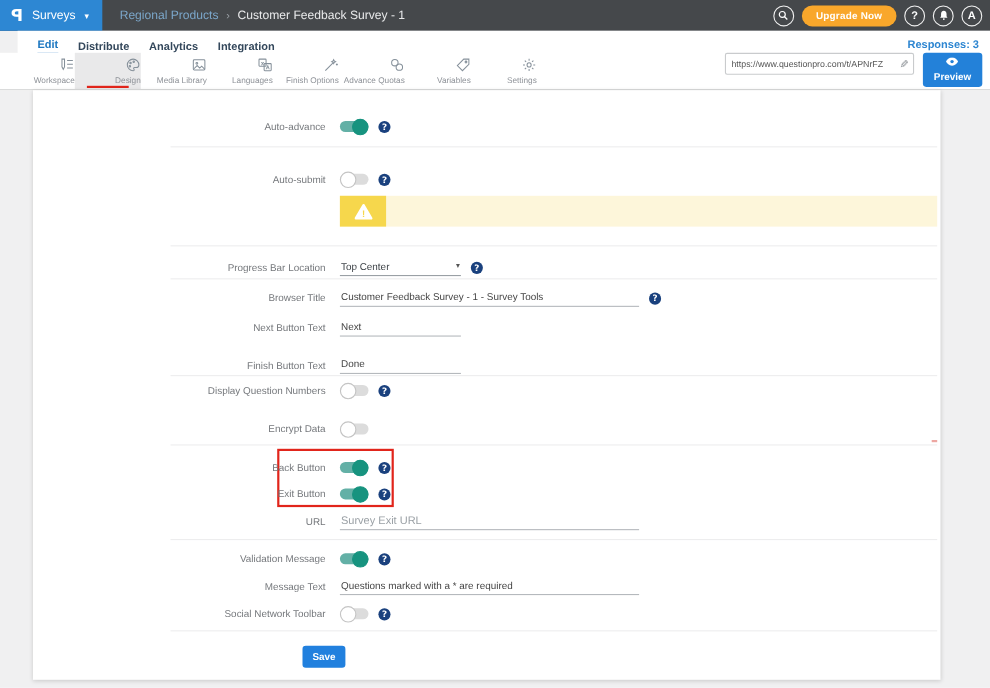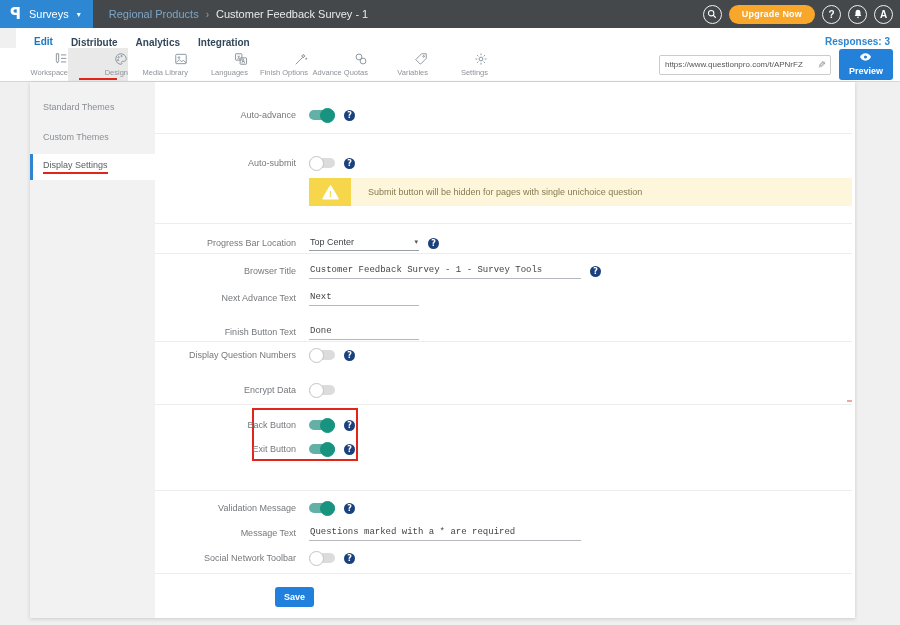--- a/index.html
+++ b/index.html
@@ -25,21 +25,21 @@
   .subnav-item.active{color:#1b76c0;border-bottom:2px solid #1b76c0;}
   .responses{margin-left:auto;margin-right:10px;font-size:10px;font-weight:700;color:#2e86d1;}
 
   
   .toolbar{position:absolute;top:48px;left:0;right:0;height:34px;background:#fff;border-bottom:1px solid #d6d7d8;display:flex;align-items:stretch;padding-left:8px;}
   .tool-item{width:60px;display:flex;flex-direction:column;align-items:flex-end;justify-content:center;gap:2px;position:relative;}
   .tool-item svg{width:14px;height:14px;stroke:#85909a;fill:none;stroke-width:1.6;}
   .tool-label{font-size:7.5px;color:#8e9298;}
   .tool-item.selected{background:#e9e9ea;}
   .tool-red-underline{position:absolute;bottom:1px;left:11px;right:11px;height:2.5px;background:#e1251b;}
-  .toolbar-right{margin-left:auto;display:flex;align-items:center;gap:8px;padding-right:7px;}
+  .toolbar-right{margin-left:auto;display:flex;align-items:flex-start;gap:8px;padding-right:7px;}
   .url-box{display:flex;align-items:center;border:1px solid #c9cbcd;border-radius:2px;height:20px;width:172px;padding:0 5px;}
   .url-input{border:none;outline:none;flex:1;font-size:8px;color:#555;font-family:"Liberation Sans",sans-serif;background:transparent;min-width:0;}
   .pencil-icon{font-size:10px;color:#8a8f94;transform:rotate(90deg);}
   .preview-btn{background:#2381d9;color:#fff;border:none;border-radius:3px;font-size:9px;font-weight:700;padding:4px 10px;display:flex;align-items:center;gap:5px;flex-direction:column;}
   .preview-btn svg{width:11px;height:8px;}
 
   
   .page{position:absolute;top:82px;left:0;right:0;bottom:0;background:#f0f0f1;}
   .card{position:absolute;left:30px;right:45px;top:0;bottom:7px;background:#fff;box-shadow:0 1px 4px rgba(0,0,0,.16);}
   .sidebar{position:absolute;left:0;top:0;bottom:0;width:125px;background:#f2f2f3;}
@@ -55,21 +55,21 @@
   .hr{position:absolute;left:0;right:3px;height:1px;background:#ededee;}
 
   
   .toggle{width:26px;height:10px;border-radius:5px;background:#dcdcdc;position:relative;flex:none;}
   .knob{position:absolute;top:-2.5px;left:0;width:15px;height:15px;border-radius:50%;background:#fff;border:1px solid #c4c4c4;}
   .toggle[data-state="on"]{background:#63b0a6;}
   .toggle[data-state="on"] .knob{left:auto;right:0;background:#17937f;border-color:#17937f;}
 
   .help{width:11px;height:11px;border-radius:50%;background:#1a417e;color:#fff;font-size:8px;font-weight:700;display:flex;align-items:center;justify-content:center;flex:none;font-family:"DejaVu Sans",sans-serif;}
 
-  .uinput{border:none;border-bottom:1px solid #b5b9bd;background:transparent;font-size:9px;color:#444;padding:2px 1px 3px;font-family:Liberation Mono, monospace;outline:none;}
+  .uinput{border:none;border-bottom:1px solid #b5b9bd;background:transparent;font-size:9px;color:#444;padding:2px 1px 3px;font-family:Liberation Sans, sans-serif;outline:none;}
   .uinput::placeholder{color:#9aa0a5;font-size:10px;}
   .w-lg{width:272px;}
   .w-sm{width:110px;}
   .uselect{width:110px;border-bottom:1px solid #9aa0a5;font-size:9px;color:#3f4449;padding:2px 1px 3px;display:flex;justify-content:space-between;align-items:center;}
   .uselect .sel-caret{font-size:7px;color:#555;}
 
   
   .warning{position:absolute;left:154px;right:3px;top:96px;height:28px;display:flex;background:#fdf6da;}
   .warn-icon-cell{width:42px;background:#f6d74c;display:flex;align-items:center;justify-content:center;flex:none;}
   .warn-text{font-size:9px;color:#857b52;display:flex;align-items:center;padding-left:17px;}
@@ -200,31 +200,20 @@
           <circle cx="12" cy="8" r="3.4" fill="#2381d9"></circle>
         </svg>
       <span>Preview</span>
     </button>
   </div>
 </div>
 
 <div class="page">
   <div class="card">
 
-    <div class="sidebar">
-      <div class="side-item">
-          <span class="side-label">Standard Themes</span>
-        </div>
-      <div class="side-item">
-          <span class="side-label">Custom Themes</span>
-        </div>
-      <div class="side-item selected">
-          <span class="side-label">Display Settings</span>
-        </div>
-    </div>
 
     <div class="content">
 
       <div class="row" style="top:23px">
         <div class="lbl">Auto-advance</div>
         <div class="ctl">
           <div class="toggle" data-state="on">
               <div class="knob"></div>
             </div>
           <div class="help">?</div>
@@ -242,21 +231,20 @@
         </div>
       </div>
 
       <div class="warning">
         <div class="warn-icon-cell">
           <svg width="17" height="15" viewBox="0 0 24 21">
               <path d="M12 2 L22 19 H2 Z" fill="#fff" stroke="#fff" stroke-width="3" stroke-linejoin="round"></path>
               <text x="12" y="17" text-anchor="middle" font-size="12" font-weight="bold" fill="#f6d74c">!</text>
             </svg>
         </div>
-        <div class="warn-text">Submit button will be hidden for pages with single unichoice question</div>
       </div>
       <div class="hr" style="top:141px"></div>
 
       <div class="row" style="top:151px">
         <div class="lbl">Progress Bar Location</div>
         <div class="ctl">
           <div class="uselect">
             <span>Top Center</span>
             <span class="sel-caret">▾</span>
           </div>
@@ -267,21 +255,21 @@
 
       <div class="row" style="top:179px">
         <div class="lbl">Browser Title</div>
         <div class="ctl">
           <input class="uinput w-lg" value="Customer Feedback Survey - 1 - Survey Tools" style="">
           <div class="help">?</div>
         </div>
       </div>
 
       <div class="row" style="top:206px">
-        <div class="lbl">Next Advance Text</div>
+        <div class="lbl">Next Button Text</div>
         <div class="ctl">
           <input class="uinput w-sm" value="Next" style="">
         </div>
       </div>
 
       <div class="row" style="top:240px">
         <div class="lbl">Finish Button Text</div>
         <div class="ctl">
           <input class="uinput w-sm" value="Done" style="">
         </div>
@@ -324,20 +312,26 @@
       <div class="row" style="top:357px">
         <div class="lbl">Exit Button</div>
         <div class="ctl">
           <div class="toggle" data-state="on">
               <div class="knob"></div>
             </div>
           <div class="help">?</div>
         </div>
       </div>
 
+      <div class="row" style="top:382px">
+        <div class="lbl">URL</div>
+        <div class="ctl">
+          <input class="uinput w-lg" placeholder="Survey Exit URL" style="">
+        </div>
+      </div>
       <div class="hr" style="top:408px"></div>
 
       <div class="row" style="top:416px">
         <div class="lbl">Validation Message</div>
         <div class="ctl">
           <div class="toggle" data-state="on">
               <div class="knob"></div>
             </div>
           <div class="help">?</div>
         </div>

